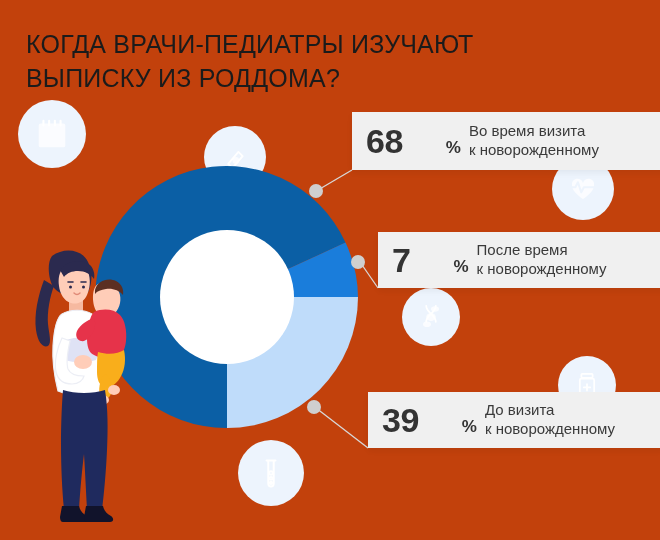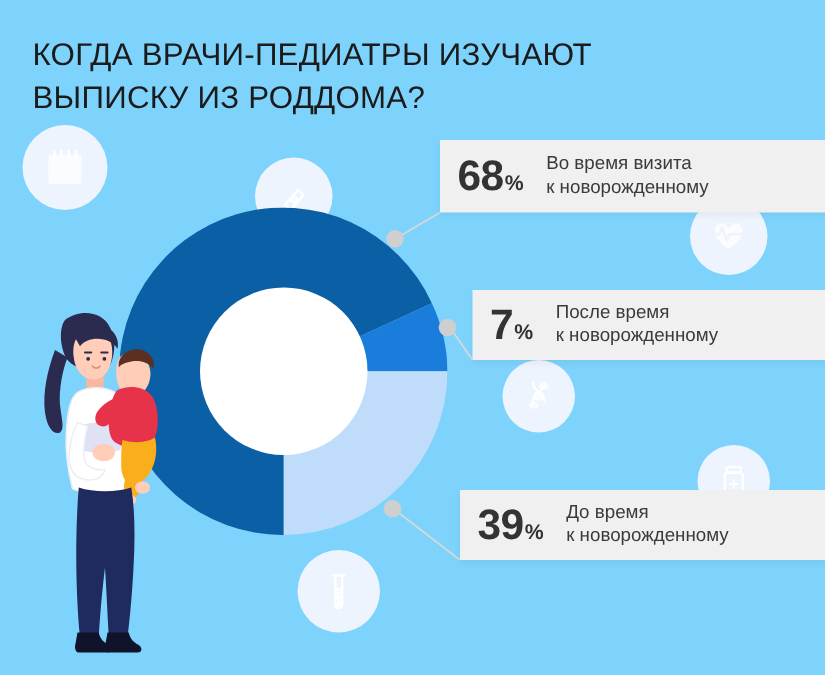--- a/index.html
+++ b/index.html
@@ -8,21 +8,21 @@
     background: #ffffff;
   }
   body {
     font-family: "Liberation Sans", sans-serif;
   }
   .canvas {
     position: relative;
     width: 660px;
     height: 540px;
     overflow: hidden;
-    background: #7dd3fc;
+    background: #c2410c;
   }
 
   
   .title {
     position: absolute;
     left: 26px;
     top: 28px;
     width: 560px;
     font-size: 25px;
     line-height: 1.34;
@@ -105,38 +105,39 @@
     display: flex;
     align-items: center;
     box-shadow: 0 3px 6px rgba(0,0,0,0.055);
   }
   .callout .pct {
     display: flex;
     align-items: baseline;
     color: #333333;
     font-weight: 700;
     flex: none;
+    gap: 42px;
   }
   .callout .pct .num {
     font-size: 34px;
     letter-spacing: -0.5px;
     line-height: 1;
   }
   .callout .pct .sym {
     font-size: 17px;
     font-weight: 700;
     line-height: 1;
     margin-left: 1px;
   }
   .callout .label {
     color: #3a3a3a;
     font-size: 15px;
     line-height: 1.25;
     white-space: pre-line;
-    margin-left: 18px;
+    margin-left: 8px;
   }
 
   .callout-1 { left: 352px; top: 112px; width: 296px; height: 58px; padding: 0 14px; }
   .callout-2 { left: 378px; top: 232px; width: 268px; height: 56px; padding: 0 14px; }
   .callout-3 { left: 368px; top: 392px; width: 268px; height: 56px; padding: 0 14px; }
 
   
   .illus {
     position: absolute;
     left: 6px;
@@ -241,21 +242,21 @@
     </span>
     <span class="label">После время
 к новорожденному</span>
   </div>
 
   <div class="callout callout-3">
     <span class="pct">
       <span class="num">39</span>
         <span class="sym">%</span>
     </span>
-    <span class="label">До время
+    <span class="label">До визита
 к новорожденному</span>
   </div>
 
   <div class="illus">
     <svg viewBox="0 0 140 306" width="140" height="306">
 
       <path d="M38 46c-6 16-10 34-8 50 2 14 8 18 12 16 4-3 1-12 0-22-1-12 2-28 6-38z" fill="#2b2a4f"></path>
       <path d="M46 22c12-9 30-7 36 6 5 9 4 20 1 28-2 6-8 8-14 7-8-1-15-3-20-8-6-6-9-25-3-33z" fill="#2b2a4f"></path>
 
       <path d="M63 66h14v18H63z" fill="#f6b9a0"></path>

